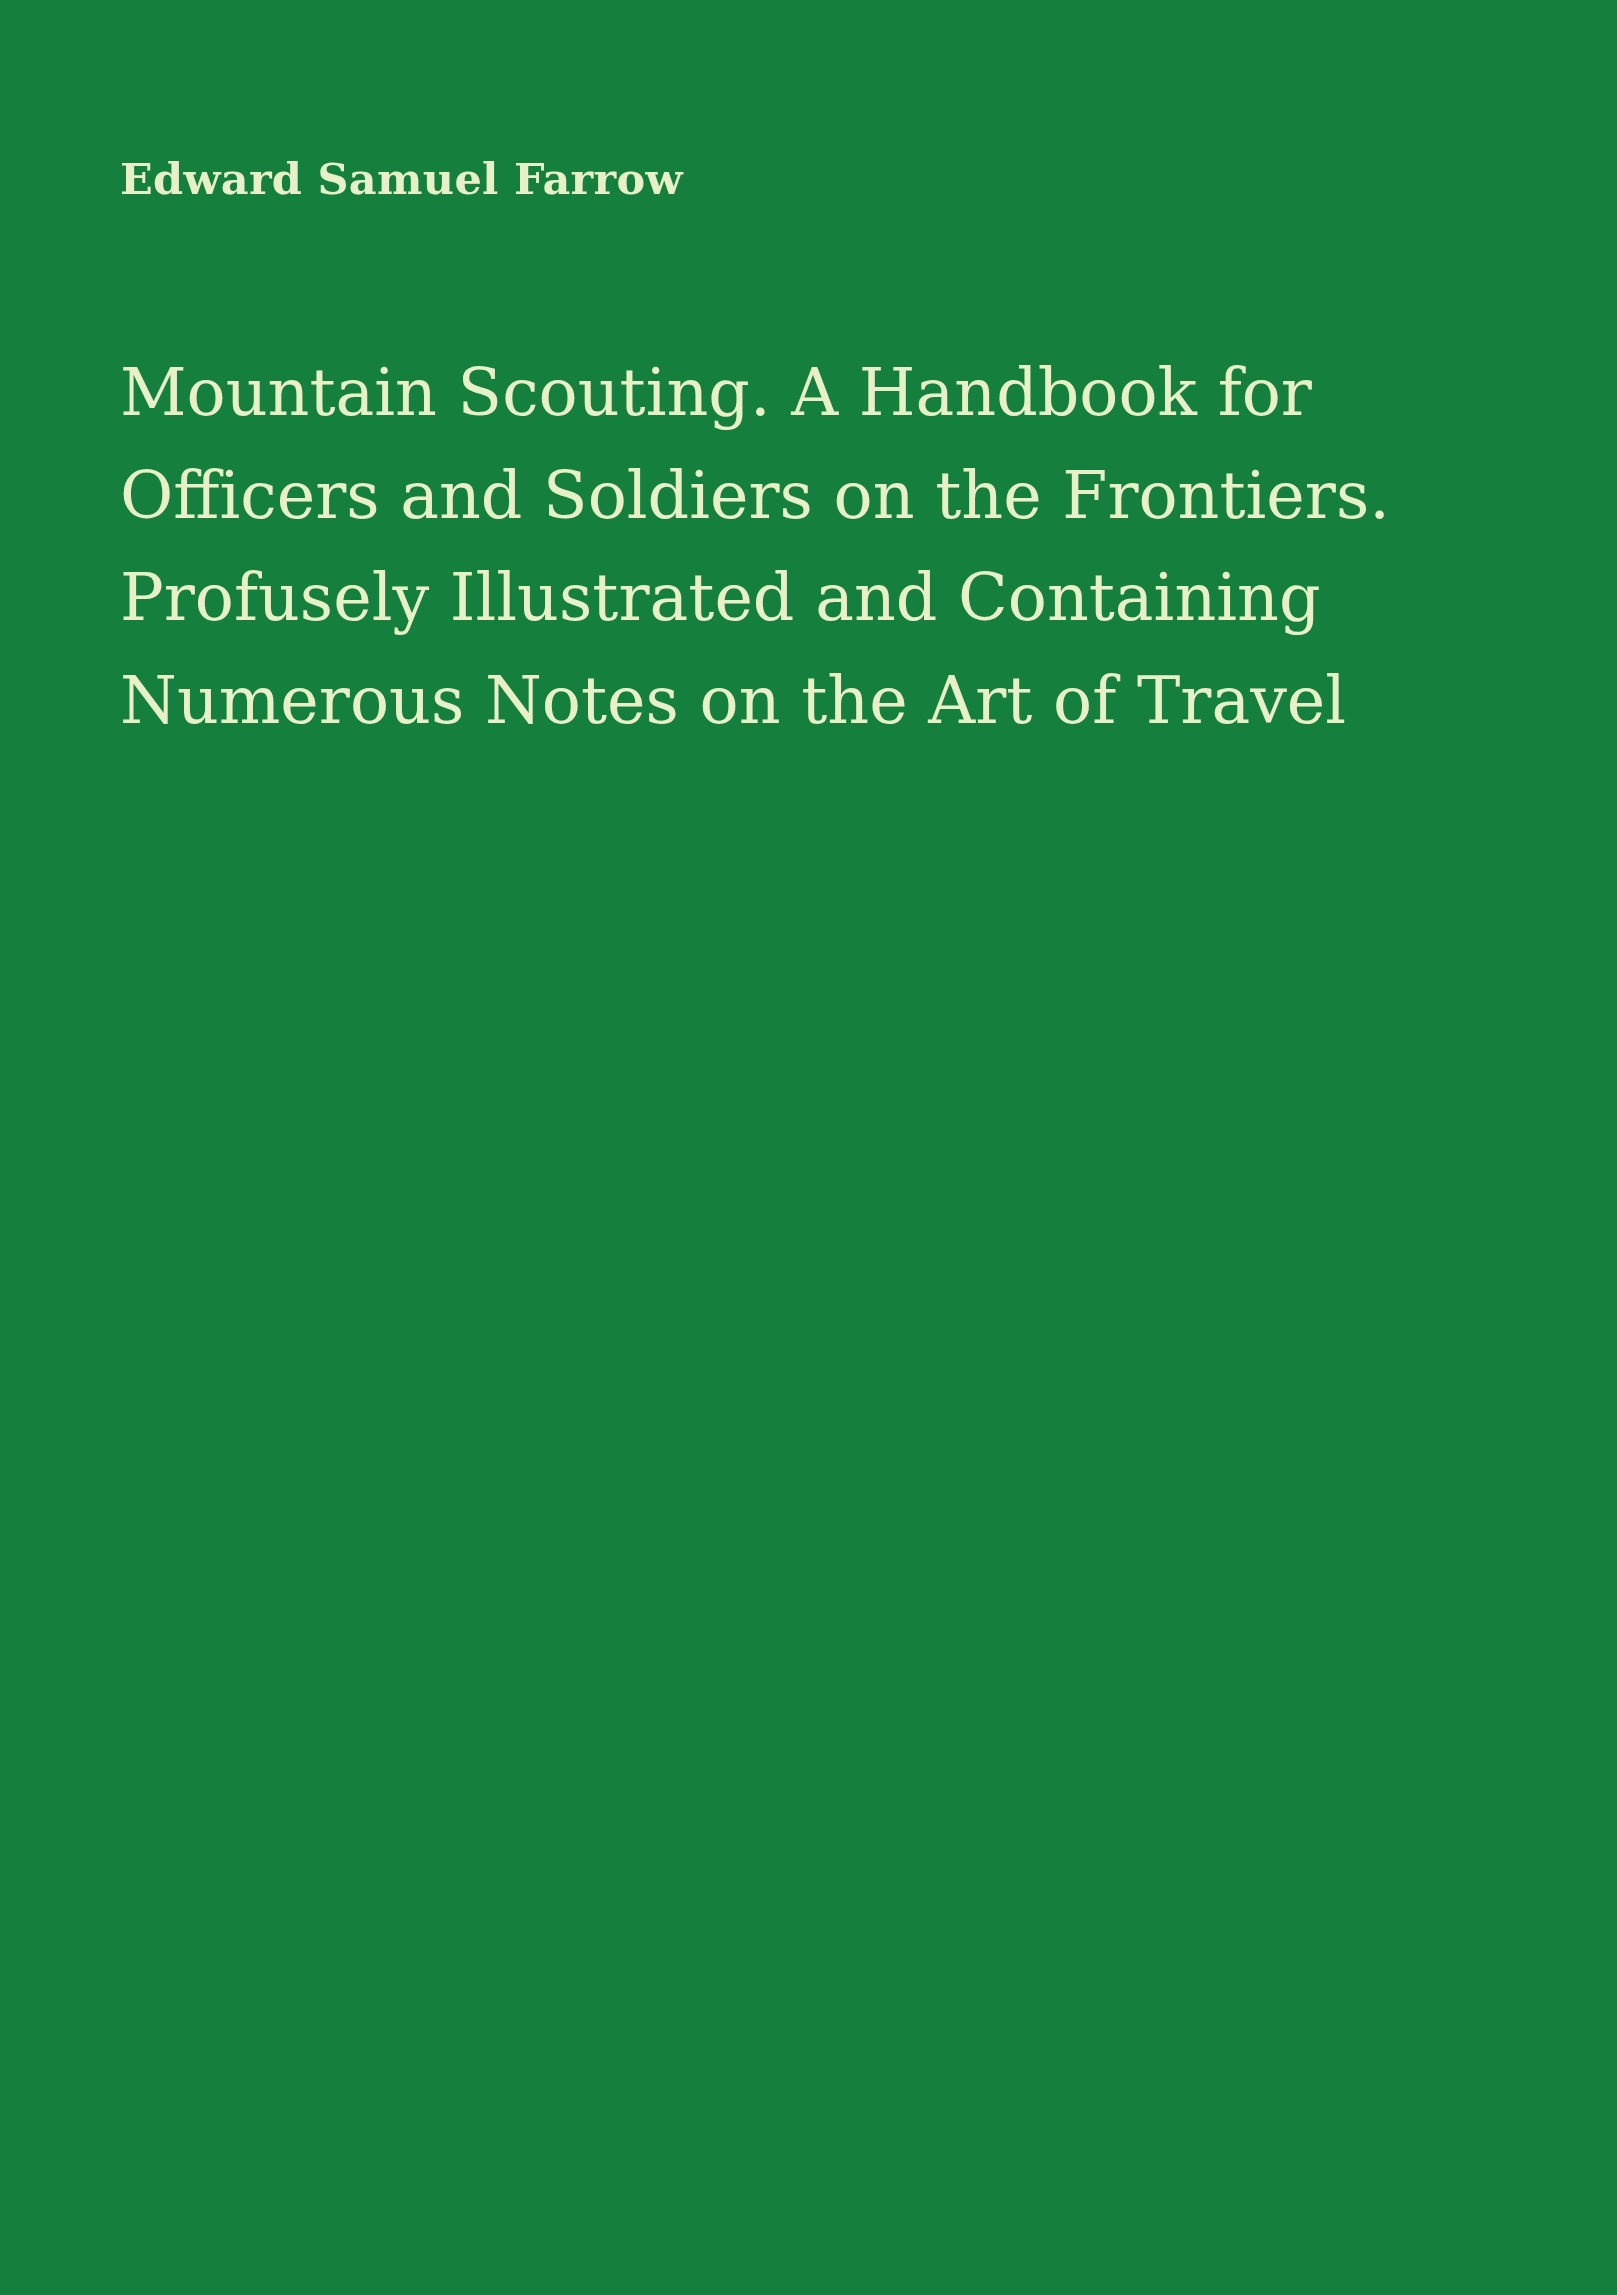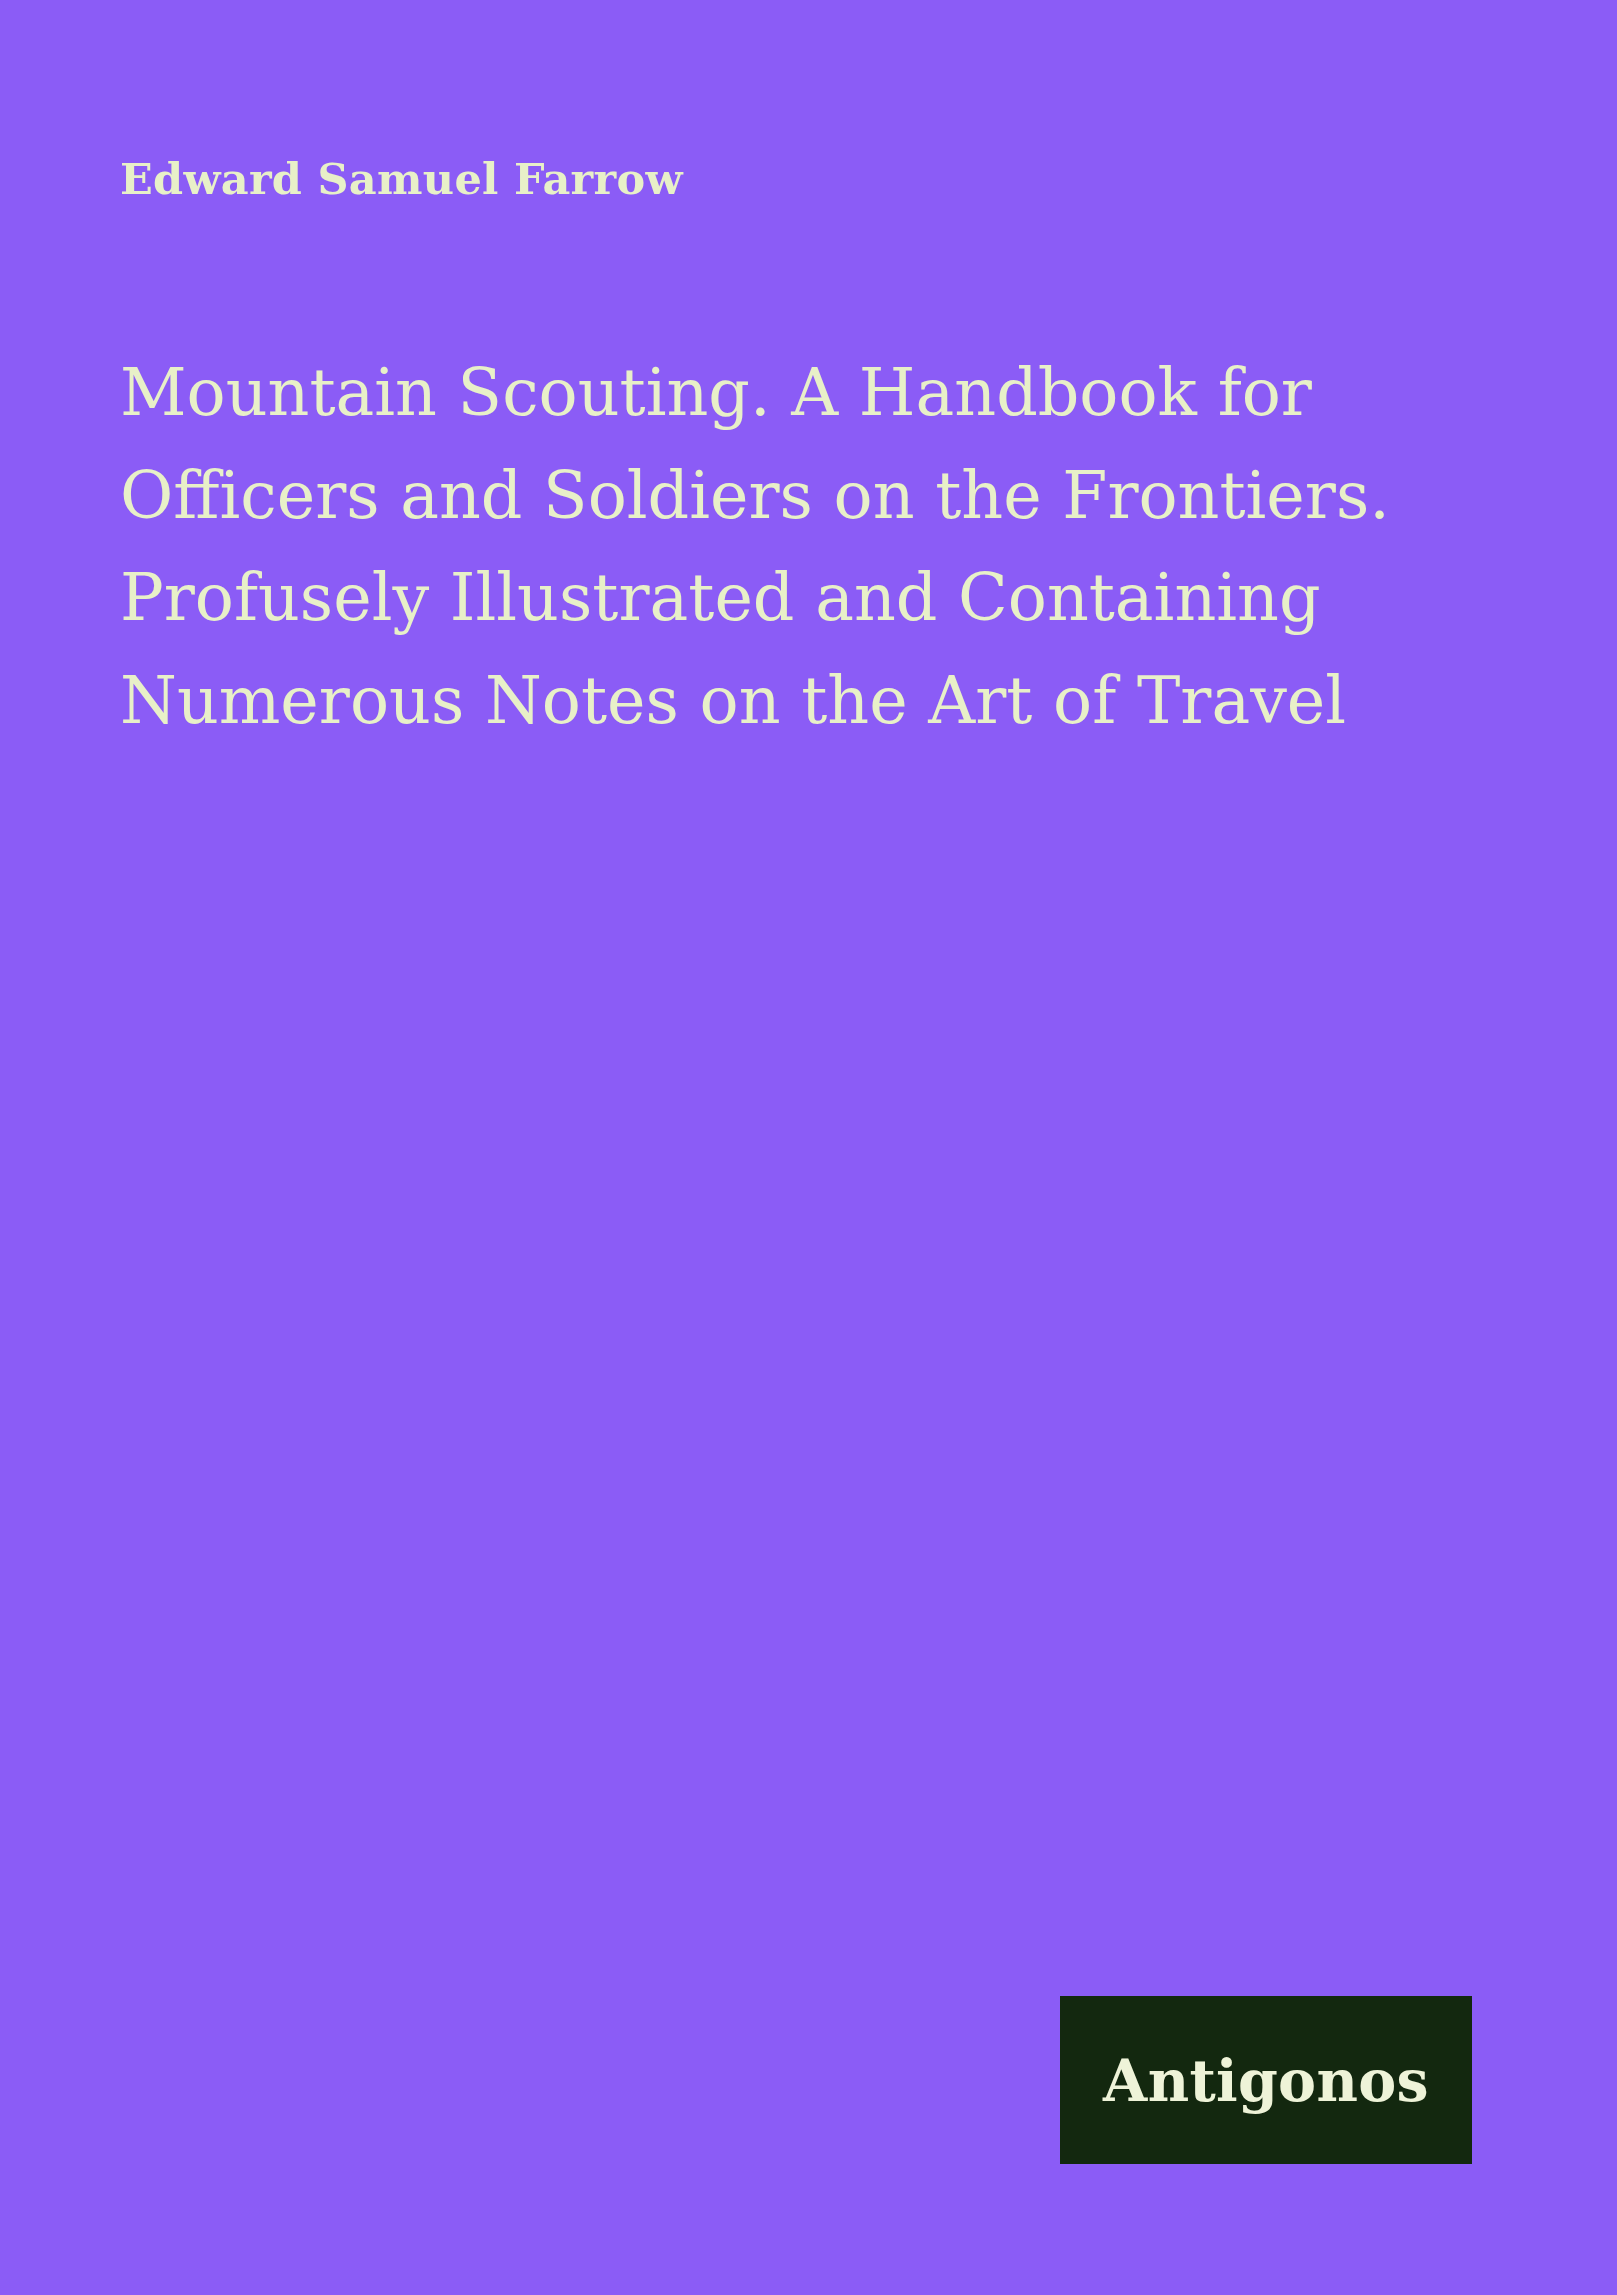--- a/index.html
+++ b/index.html
@@ -11,21 +11,21 @@
     height: 2295px;
     background: #446b52;
     font-family: "Liberation Sans", sans-serif;
     overflow: hidden;
   }
   .cover {
     position: relative;
     width: 1618px;
     height: 2295px;
     box-sizing: border-box;
-    background: #8b5cf6;
+    background: #15803d;
   }
   .author {
     position: absolute;
     left: 120px;
     top: 154px;
     width: 1281px;
     font-family: "DejaVu Serif", serif;
     font-weight: 700;
     font-size: 43px;
     line-height: 1.2;
@@ -65,18 +65,15 @@
 </style>
 </head>
 <body>
 
 <div class="cover">
 
   <div class="author">Edward Samuel Farrow</div>
 
   <div class="title">Mountain Scouting. A Handbook for Officers and Soldiers on the Frontiers. Profusely Illustrated and Containing Numerous Notes on the Art of Travel</div>
 
-  <div class="publisher-box">
-    <span class="publisher-text">Antigonos</span>
-  </div>
 
 </div>
 
 
 </body></html>

